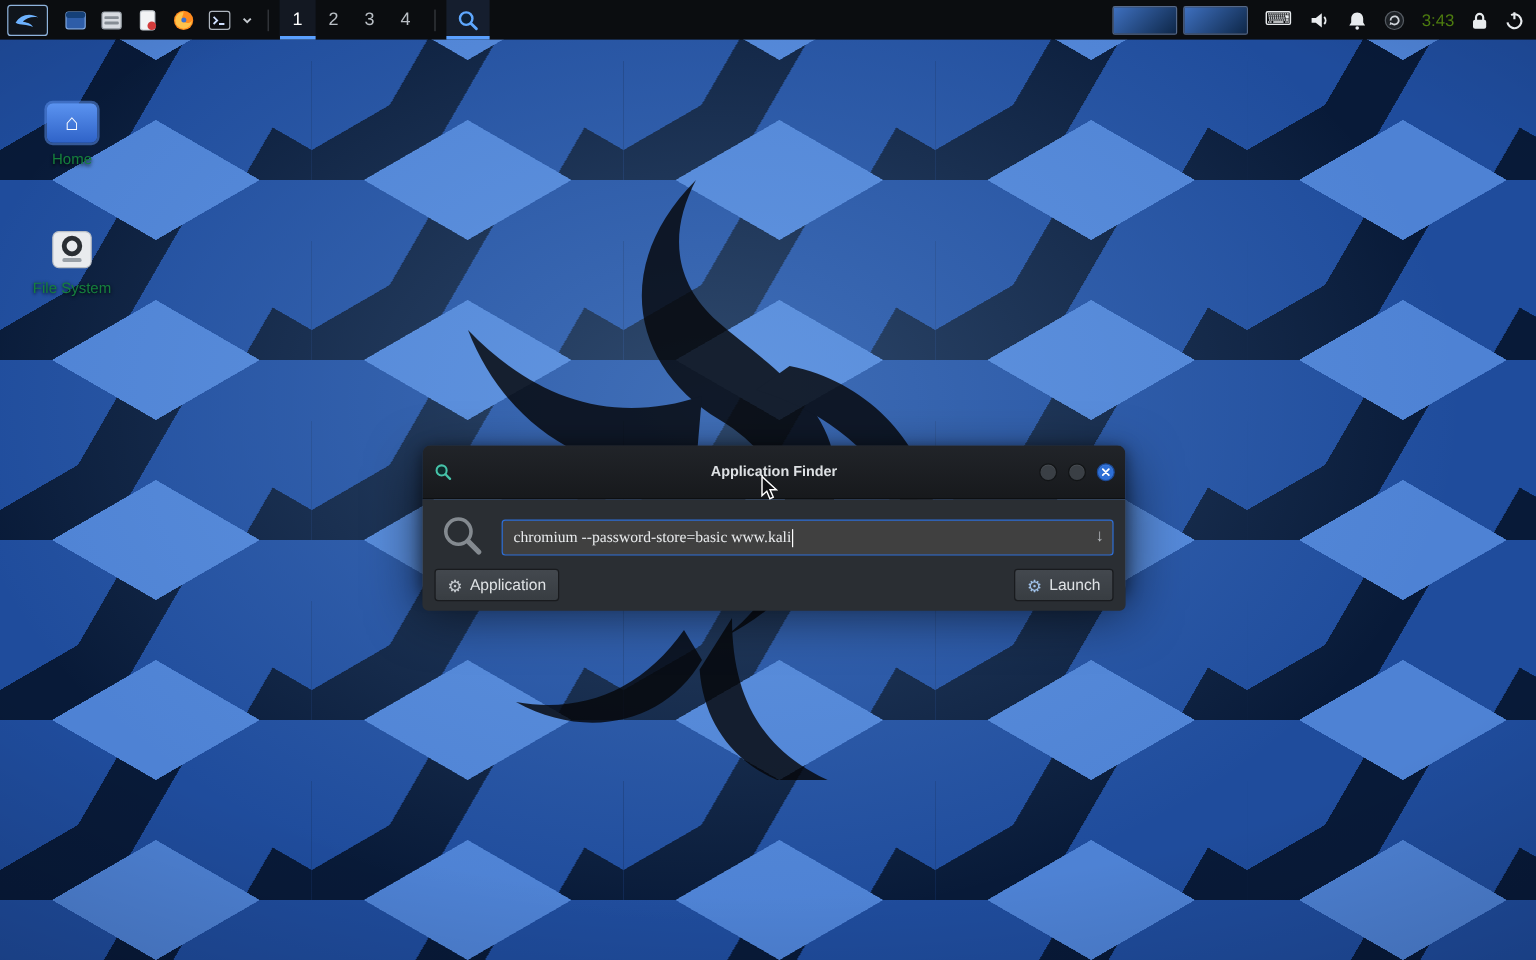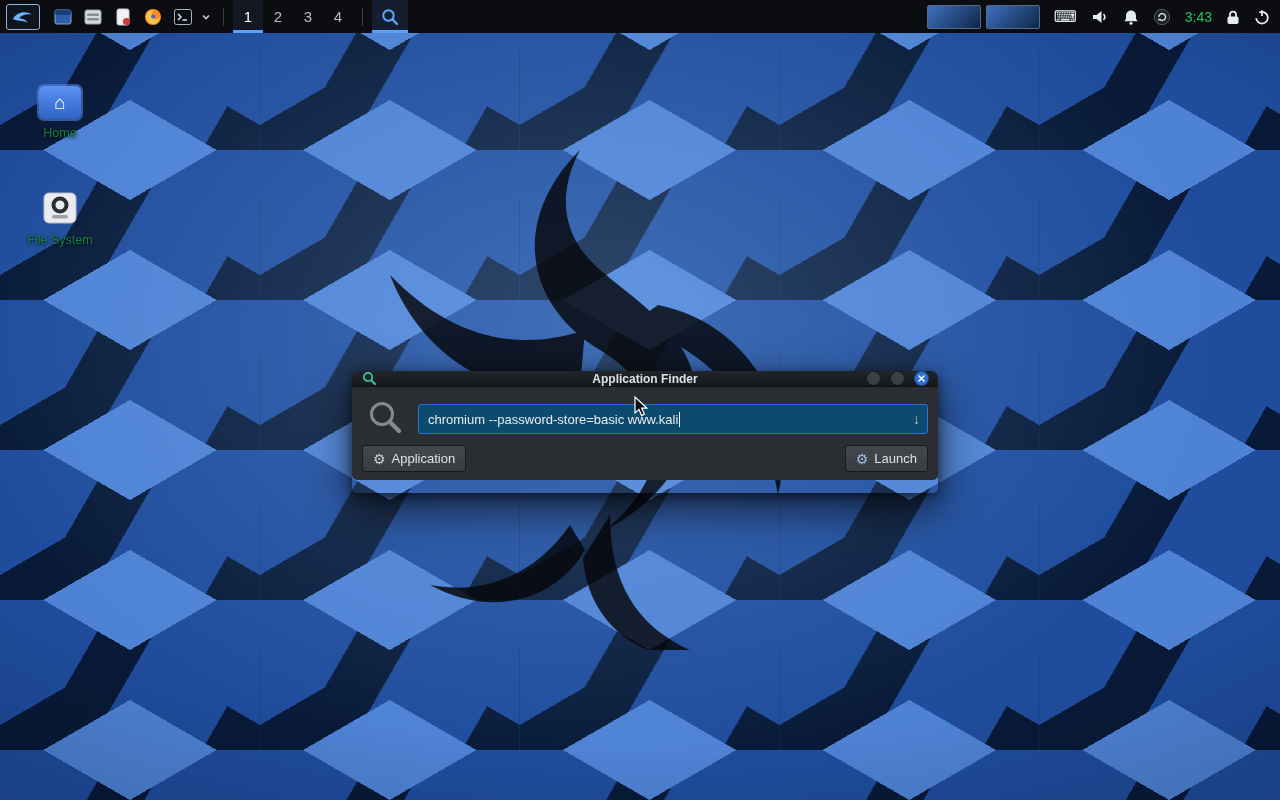--- a/index.html
+++ b/index.html
@@ -41,21 +41,21 @@
   .pbtn { height:33px; display:flex; align-items:center; justify-content:center;
           background:transparent; border:none; cursor:default; padding:0 5px; }
   .kali-btn { border:1px solid #8fb4dd; border-radius:3px; background:#10151c; margin:3px 8px 3px 0; height:26px; padding:0 4px; }
   .sep { width:1px; height:18px; background:#3a3e43; margin:0 9px; }
   .ws-btn { width:30px; height:33px; line-height:33px; text-align:center; font-size:15px;
             color:#b9bec4; background:transparent; border:none; }
   .ws-btn.active { color:#fff; background:rgba(120,170,255,.08); box-shadow:inset 0 -3px 0 #5aa0ff; }
   .task-btn { width:36px; height:33px; display:flex; align-items:center; justify-content:center;
               background:rgba(90,150,255,.13); border:none; box-shadow:inset 0 -3px 0 #5aa0ff; }
   .glyph { font-size:16px; color:#e8ebee; line-height:1; }
-  .clock { font-size:14px; color:#22c55e; }
+  .clock { font-size:14px; color:#4d7c0f; }
   .pager-thumbs { display:flex; gap:5px; align-items:center; }
   .pager-thumb { width:54px; height:24px; border:1px solid #55698a; border-radius:2px;
                  background:linear-gradient(135deg,#3e70c0 0%, #17headbb 40%, #0e2748 100%);
                  background:linear-gradient(135deg,#3e70c0,#0e2748); }
 
   
   .desktop-icons { position:absolute; left:20px; top:56px; width:80px; display:flex;
                    flex-direction:column; gap:23px; z-index:10; }
   .dicon { width:80px; height:84px; display:flex; flex-direction:column; align-items:center;
            justify-content:flex-end; gap:7px; }
@@ -63,35 +63,35 @@
   .dicon .lbl { font-size:12.5px; color:#15803d; text-shadow:0 1px 3px rgba(0,0,0,.95); white-space:nowrap; }
   .home-art { width:42px; height:33px; border-radius:5px;
               background:linear-gradient(#5b93f0,#2f63c8); box-shadow:0 0 0 2px rgba(90,140,230,.55);
               display:flex; align-items:center; justify-content:center; }
   .home-art span { color:#fff; font-size:19px; line-height:1; }
 
   
   .appwin { position:absolute; left:352px; top:371px; width:586px; height:122px; z-index:40;
             border-radius:7px 7px 5px 5px;
             box-shadow:0 16px 44px rgba(0,0,0,.66), 0 3px 12px rgba(0,0,0,.5); }
-  .titlebar { position:relative; height:16px; border-radius:7px 7px 0 0;
+  .titlebar { position:relative; height:45px; border-radius:7px 7px 0 0;
               background:linear-gradient(#212429,#17191c); border-bottom:1px solid #0d0f11;
               display:flex; align-items:center;gap:32px; }
   .title { position:absolute; left:0; right:0; text-align:center; font-size:12px; font-weight:bold;
            color:#dde0e3; line-height:28px; }
   .win-icon { margin-left:10px; z-index:2; display:flex; }
   .controls { margin-left:auto; display:flex; gap:9px; padding-right:9px; z-index:2; }
   .ctrl { width:15px; height:15px; border-radius:50%; border:1px solid #121416; background:#3a3f45;
           box-shadow:inset 0 1px 0 rgba(255,255,255,.07); display:flex; align-items:center; justify-content:center; padding:0; }
   .ctrl.close { background:#2e6fd6; border-color:#1c4a96; }
   .win-body { position:relative; height:93px; background:#2a2e33; border-radius:0 0 5px 5px; }
   .big-search { position:absolute; left:13px; top:10px; }
   .fake-input { position:absolute; left:66px; top:17px; right:10px; height:30px;
-                background:#0c4a6e; border:1px solid #2e6fd8; border-radius:3px;
-                display:flex; align-items:center; padding:0 16px 0 9px; }
+                background:#404040; border:1px solid #2e6fd8; border-radius:3px;
+                display:flex; align-items:center; padding:0 16px 0 9px;font-family:Liberation Serif, serif; }
   .fake-input .txt { font-size:13px; color:#e9ebed; white-space:nowrap; overflow:hidden; }
   .caret { display:inline-block; width:1px; height:15px; background:#fff; margin-left:1px; }
   .dd-arrow { position:absolute; right:7px; top:0; bottom:0; display:flex; align-items:center;
               color:#b9bdc2; font-size:14px; }
   .btn-row { position:absolute; left:10px; right:10px; bottom:8px; display:flex; justify-content:space-between; }
   .gbtn { height:27px; padding:0 10px; display:flex; align-items:center; gap:6px;
           background:linear-gradient(#43484e,#383d42); border:1px solid #191b1e; border-radius:3px;
           color:#dfe2e5; font-size:13px; }
   .gear { font-size:14px; color:#c9ced3; line-height:1; }
   .gear.launch { color:#9fc0e8; }

